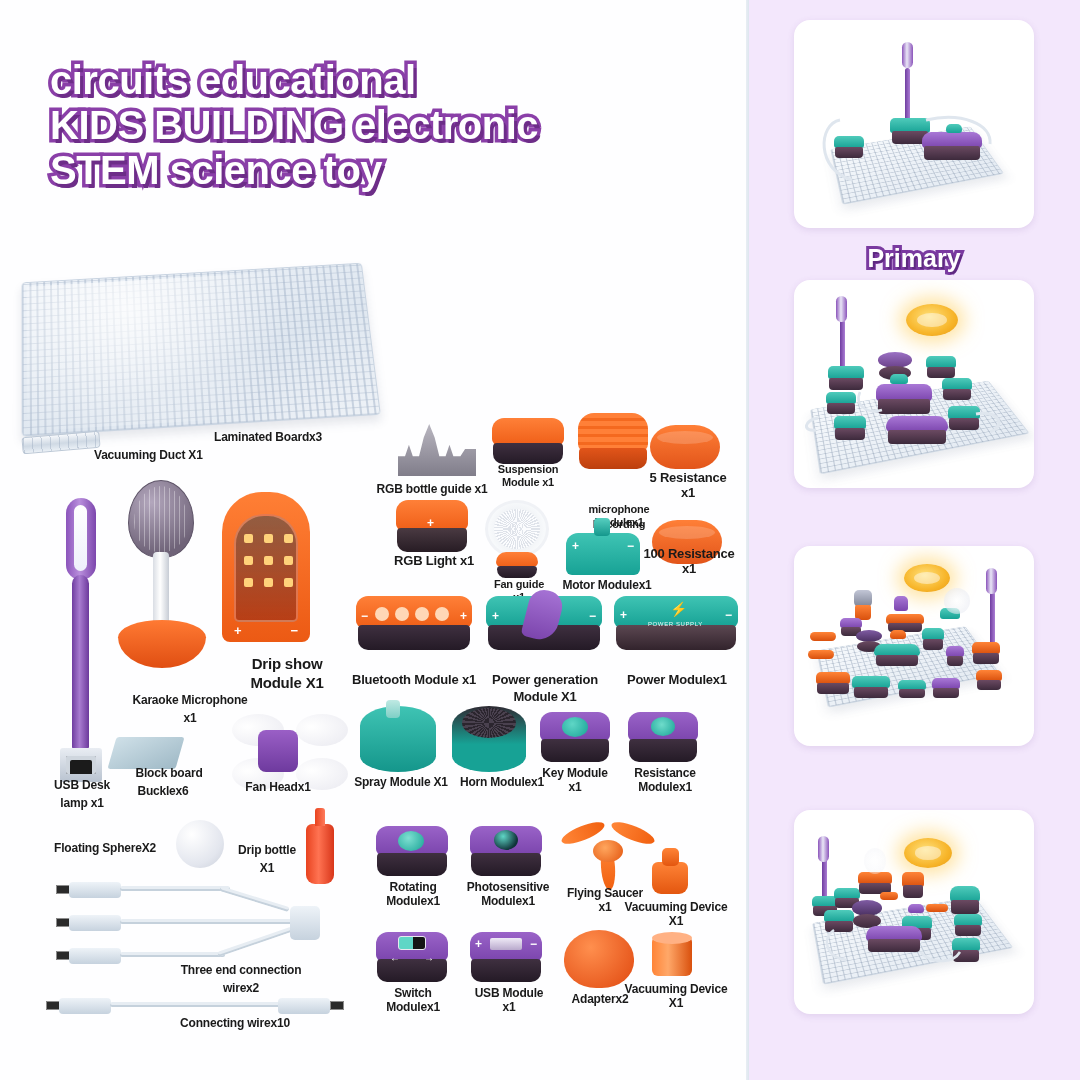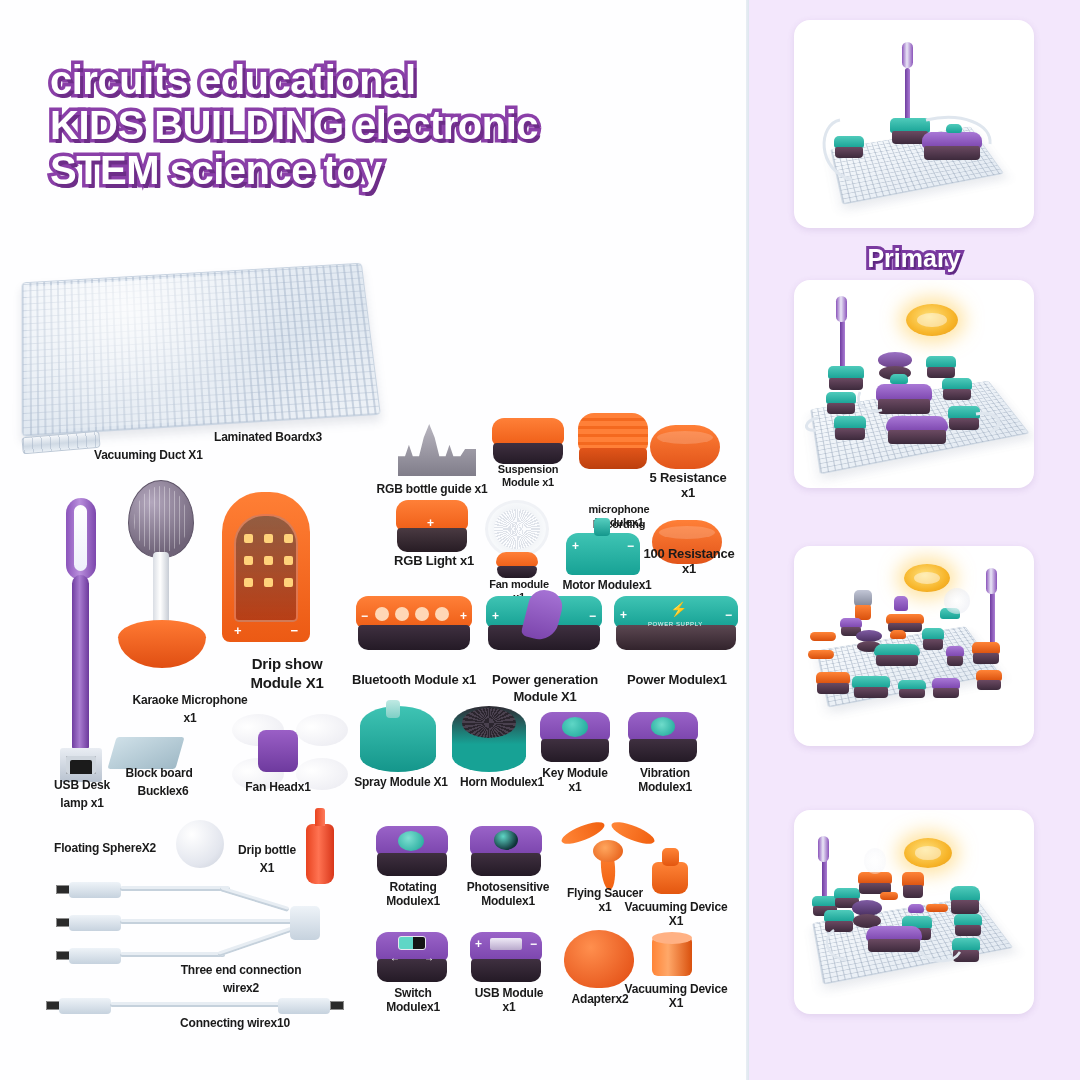--- a/index.html
+++ b/index.html
@@ -252,21 +252,21 @@
         <div class="ls-led" style="left:28px; top:62px;"></div>
         <div class="ls-led" style="left:48px; top:62px;"></div>
       </div>
       <div class="ls-sign" style="left:12px;">+</div>
       <div class="ls-sign" style="right:12px;">−</div>
     </div>
     <div class="cap s15" style="left:212px; top:655px; width:150px;">Drip show</div>
     <div class="cap s15" style="left:212px; top:674px; width:150px;">Module X1</div>
 
     <div class="art buckle"></div>
-    <div class="cap s14" style="left:94px; top:766px; width:130px;">Block board</div>
+    <div class="cap s14" style="left:104px; top:766px; width:130px;">Block board</div>
     <div class="cap s14" style="left:98px; top:784px; width:130px;">Bucklex6</div>
 
     <div class="art blade" style="left:232px; top:714px;"></div>
     <div class="art blade" style="left:296px; top:714px;"></div>
     <div class="art blade" style="left:232px; top:758px;"></div>
     <div class="art blade" style="left:296px; top:758px;"></div>
     <div class="art fan-hub"></div>
     <div class="cap s14" style="left:218px; top:780px; width:120px;">Fan Headx1</div>
 
     <div class="art sphere"></div>
@@ -333,21 +333,21 @@
       <div class="bot" style="background:linear-gradient(180deg,#4a3a42,#271c24);"></div>
       <div class="sym" style="left:31px; top:16px;">+</div>
     </div>
     <div class="cap s13" style="left:382px; top:553px; width:104px;">RGB Light x1</div>
 
     <div class="art fanmod"></div>
     <div class="pod" style="left:496px; top:552px; width:42px; height:26px;">
       <div class="top orangeTop"></div>
         <div class="bot"></div>
     </div>
-    <div class="cap s11" style="left:480px; top:578px; width:78px;">Fan module</div>
+    <div class="cap s11" style="left:480px; top:578px; width:78px;">Fan guide</div>
     <div class="cap s11" style="left:480px; top:591px; width:78px;">x1</div>
 
     <div class="pod" style="left:566px; top:533px; width:74px; height:42px;">
       <div class="top tealTop" style="height:100%;"></div>
       <div class="sym" style="left:6px; top:6px;">+</div>
       <div class="sym" style="right:6px; top:6px;">−</div>
     </div>
     <div class="art" style="left:594px; top:518px; width:16px; height:18px;
          background:linear-gradient(180deg,#57cfc0,#14978c); border-radius:4px;"></div>
     <div class="cap s12" style="left:552px; top:578px; width:110px;">Motor Modulex1</div>
@@ -409,21 +409,21 @@
     </div>
     <div class="cap s12" style="left:532px; top:766px; width:86px;">Key Module</div>
     <div class="cap s12" style="left:532px; top:780px; width:86px;">x1</div>
 
     <div class="pod" style="left:628px; top:712px; width:70px; height:50px;">
       <div class="top purpTop"></div>
         <div class="bot"></div>
       <div style="position:absolute;left:23px;top:5px;width:24px;height:19px;border-radius:50%;
            background:radial-gradient(circle at 45% 40%,#6fdccb,#17a295);"></div>
     </div>
-    <div class="cap s12" style="left:620px; top:766px; width:90px;">Vibration</div>
+    <div class="cap s12" style="left:620px; top:766px; width:90px;">Resistance</div>
     <div class="cap s12" style="left:620px; top:780px; width:90px;">Modulex1</div>
 
     <div class="pod" style="left:376px; top:826px; width:72px; height:50px;">
       <div class="top purpTop"></div>
         <div class="bot"></div>
       <div style="position:absolute;left:22px;top:5px;width:26px;height:20px;border-radius:50%;
            background:radial-gradient(circle at 40% 35%,#7fe0d2,#17a295);"></div>
     </div>
     <div class="cap s12" style="left:368px; top:880px; width:90px;">Rotating</div>
     <div class="cap s12" style="left:368px; top:894px; width:90px;">Modulex1</div>

